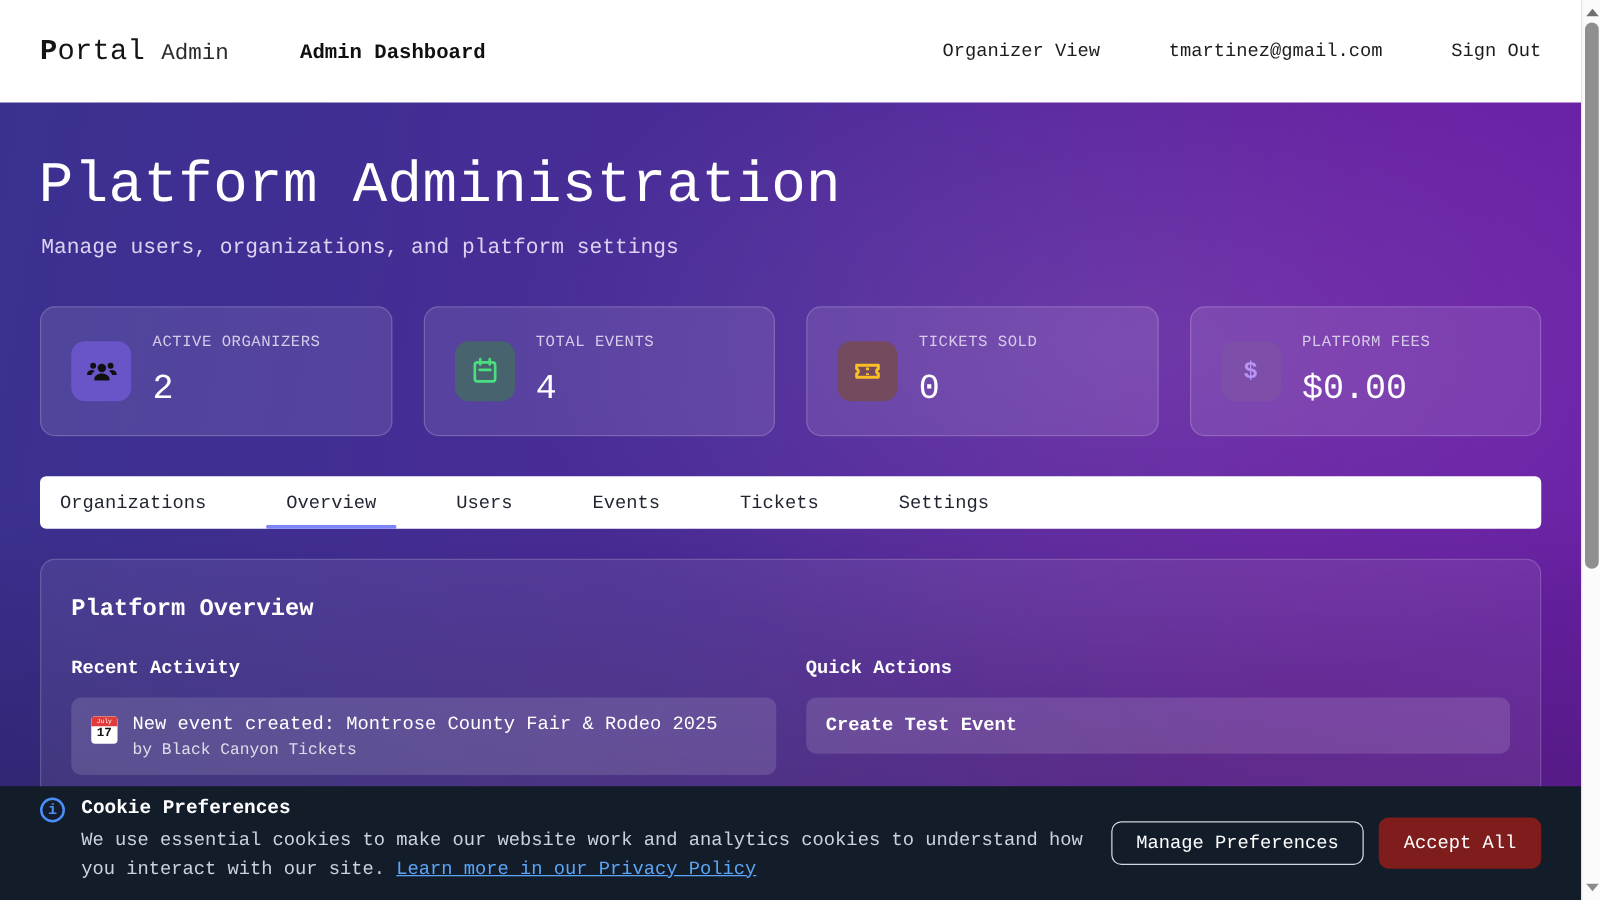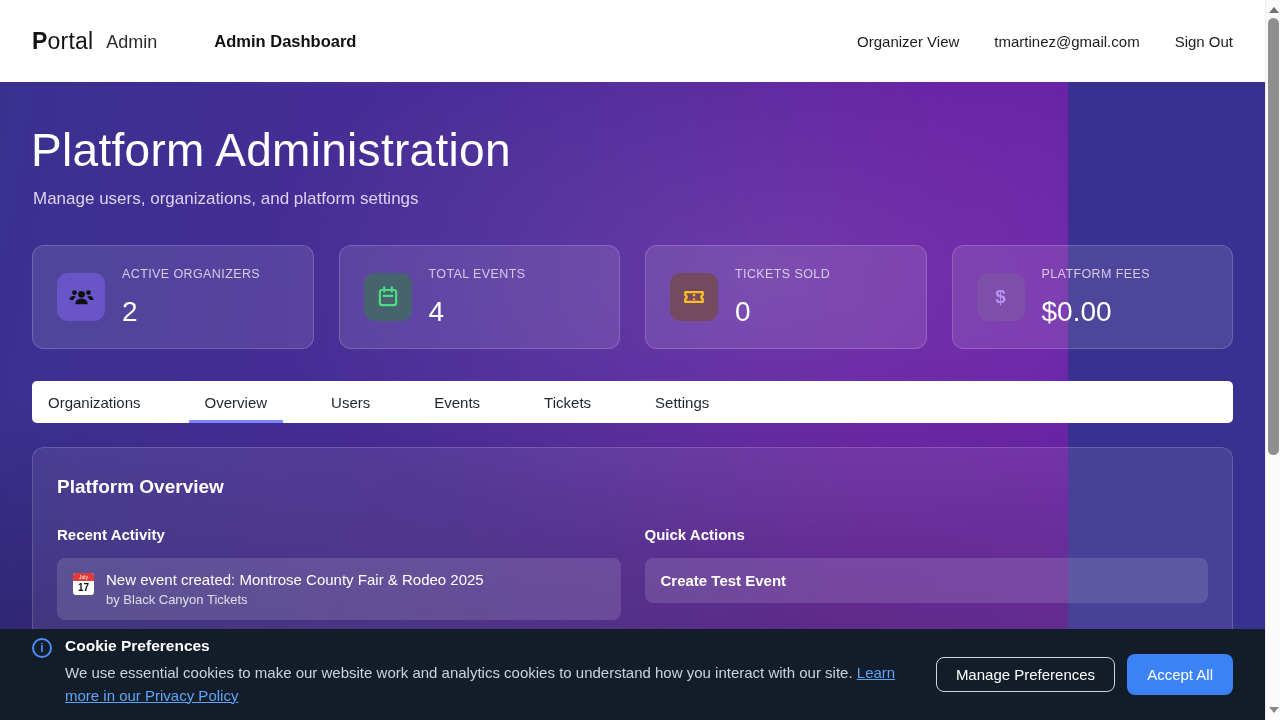--- a/index.html
+++ b/index.html
@@ -1,37 +1,38 @@
 <!DOCTYPE html>
 <html><head>
 <meta charset="utf-8">
 <style>
   * { margin:0; padding:0; box-sizing:border-box; }
   html,body { width:1280px; height:720px; overflow:hidden; }
   body { font-family:"Liberation Sans", sans-serif; background:#39318f; position:relative; }
 
   .page {
-    position:absolute; left:0; top:0; width:1068px; height:720px;
+    position:absolute; left:0; top:0; width:1265px; height:720px;
     background:
       radial-gradient(820px 460px at 72% 38%, rgba(255,255,255,0.10), rgba(255,255,255,0) 62%),
       linear-gradient(180deg, rgba(0,0,0,0) 55%, rgba(0,0,0,0.28) 100%),
       linear-gradient(100deg, #39318f 0%, #4b2b98 45%, #661fa2 80%, #6b21a8 100%);
+    font-family: Liberation Mono, monospace;
   }
 
   
   .header {
     position:absolute; left:0; top:0; width:1265px; height:82px;
     background:#ffffff; display:flex; align-items:center; padding:0 32px;
   }
   .logo { font-size:23px; color:#141414; letter-spacing:0.2px; }
   .logo b { font-weight:700; }
   .logo span { font-weight:300; }
   .logo-badge { font-size:18px; color:#2b2b2b; margin-left:13px; margin-top:3px; }
   .header-title { font-size:16.5px; font-weight:700; color:#101010; margin-left:57px; }
-  .header-nav { margin-left:auto; display:flex; align-items:center; gap:35px; }
+  .header-nav { margin-left:auto; display:flex; align-items:center; gap:55px; }
   .header-link { font-size:15px; color:#1c1c1c; background:none; border:none; cursor:pointer; font-family:inherit; }
   .header-email { font-size:15px; color:#1c1c1c; }
 
   
   .hero-title {
     position:absolute; left:31px; top:123px;
     font-size:46px; font-weight:300; color:#ffffff; letter-spacing:0.3px;
   }
   .hero-subtitle {
     position:absolute; left:33px; top:189px;
@@ -122,21 +123,21 @@
   .cookie-title { font-size:15.5px; font-weight:700; color:#ffffff; }
   .cookie-body { font-size:15px; color:#c9d3df; margin-top:7px; line-height:1.5; }
   .cookie-link { color:#5ca5f7; text-decoration:underline; cursor:pointer; }
   .cookie-buttons { display:flex; gap:12px; align-items:center; align-self:center; }
   .btn-manage {
     background:transparent; border:1px solid #cfd6dd; border-radius:8px;
     color:#ffffff; font-size:15px; padding:8px 19px; cursor:pointer; font-family:inherit;
     white-space:nowrap;
   }
   .btn-accept {
-    background:#3b82f6; border:none; border-radius:8px;
+    background:#7f1d1d; border:none; border-radius:8px;
     color:#ffffff; font-size:15px; font-weight:500; padding:12px 20px; cursor:pointer; font-family:inherit;
     white-space:nowrap;
   }
 
   
   .scrollbar {
     position:absolute; right:0; top:0; width:15px; height:720px;
     background:#fbfbfb; border-left:1px solid #ececec; z-index:9;
   }
   .sb-thumb {

